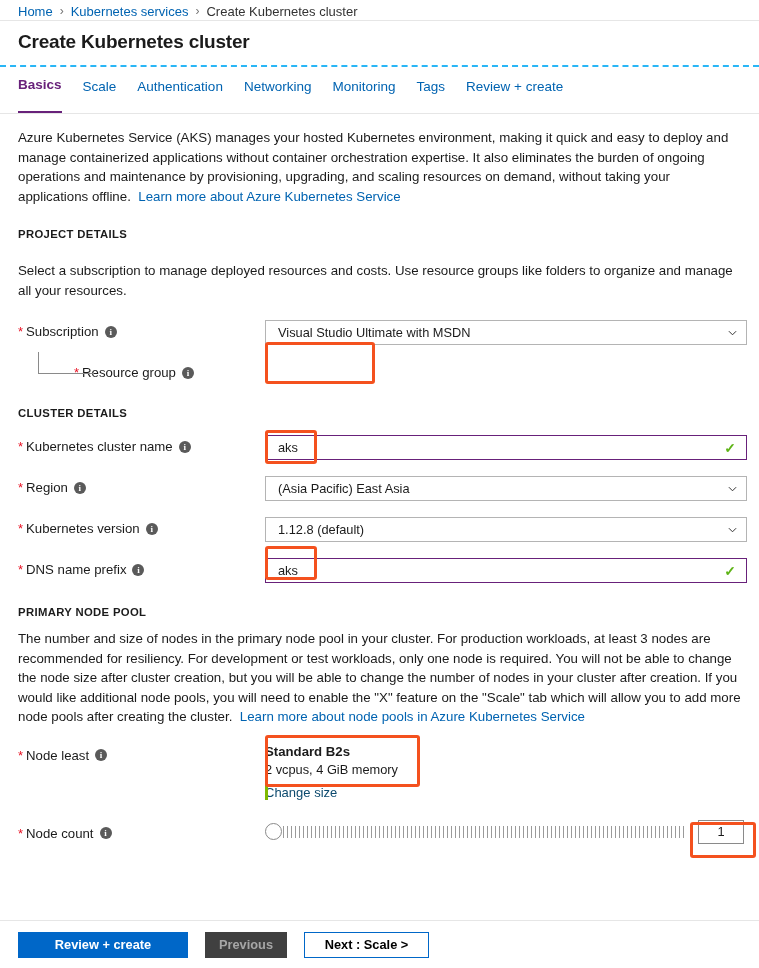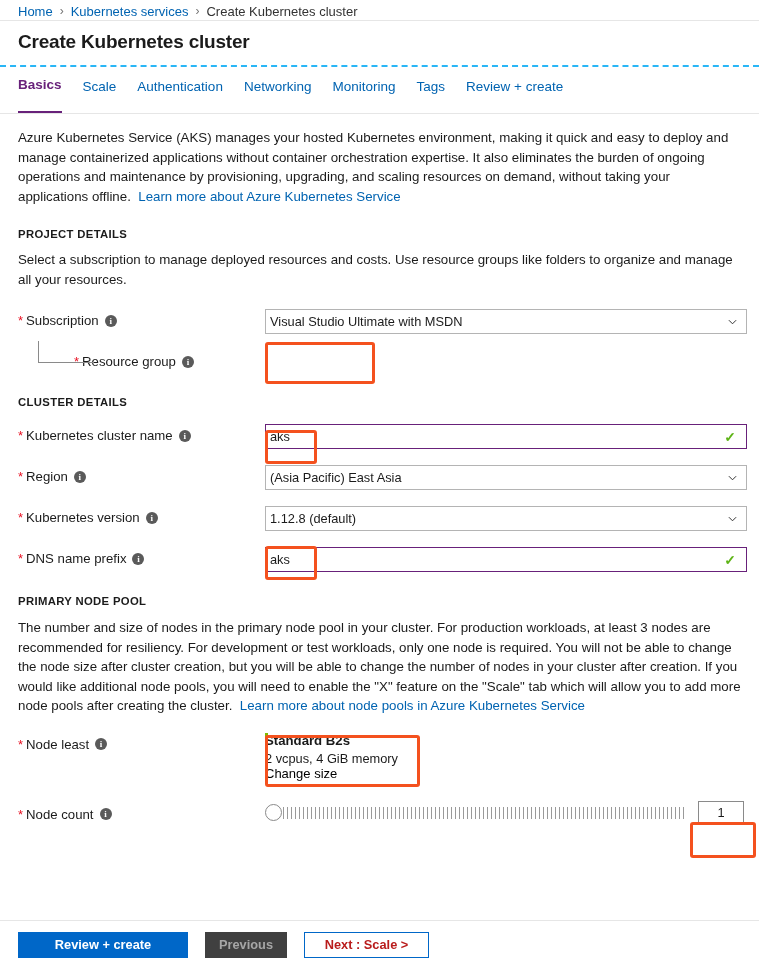--- a/index.html
+++ b/index.html
@@ -108,21 +108,21 @@
   }
   .field-area { flex:1 1 auto; position:relative; }
 
   .select-box, .text-box {
     width:482px;
     height:25px;
     border:1px solid #b4b4b4;
     background:#ffffff;
     font-size:12.8px;
     color:#1b1b1b;
-    padding:0 26px 0 4px;
+    padding:0 26px 0 12px;
     display:flex; align-items:center;
     position:relative;
     cursor:pointer;
   }
   .text-box { cursor:text; }
   .select-box .chev {
     position:absolute; right:9px; top:50%;
     transform:translateY(-50%);
     width:9px; height:9px;
   }
@@ -151,21 +151,21 @@
     position:relative;
     width:200px;
   }
   .node-size-block:before {
     content:"";
     position:absolute; left:0; top:0; bottom:0;
     width:3px; background:#7fba00;
   }
   .ns-title { font-size:13.2px; font-weight:bold; color:#1b1b1b; }
   .ns-sub { font-size:12.8px; color:#1b1b1b; margin-top:3px; }
-  .ns-link { font-size:13px; color:#000000; cursor:pointer; display:inline-block; }
+  .ns-link { font-size:13px; color:#0c4a6e; margin-top:8px; cursor:pointer; display:inline-block; }
 
   
   .slider-wrap { display:flex; align-items:center; position:relative; }
   .slider-thumb {
     width:17px; height:17px; border-radius:50%;
     border:1.6px solid #8a8a8a; background:#ffffff;
     flex:0 0 auto;
     cursor:pointer;
   }
   .slider-track {
@@ -210,21 +210,21 @@
   .btn {
     height:26px;
     font-size:12.8px;
     font-weight:bold;
     display:flex; align-items:center; justify-content:center;
     cursor:pointer;
     white-space:nowrap;
   }
   .btn-primary { background:#0067c8; color:#ffffff; width:170px; }
   .btn-disabled { background:#404040; color:#a6a6a6; width:82px; cursor:default;text-align:right; }
-  .btn-secondary { background:#ffffff; color:#b91c1c; border:1px solid #0067c8; width:125px; }
+  .btn-secondary { background:#ffffff; color:#000000; border:1px solid #0067c8; width:125px; }
 </style>
 </head>
 <body>
 
 <div class="breadcrumb">
   <span class="bc-link">Home</span>
   <span class="bc-sep">›</span>
   <span class="bc-link">Kubernetes services</span>
   <span class="bc-sep">›</span>
   <span class="bc-current">Create Kubernetes cluster</span>
@@ -248,21 +248,21 @@
 <div class="tabs-underline"></div>
 
 <div class="content">
 
   <div class="para">
     <span>Azure Kubernetes Service (AKS) manages your hosted Kubernetes environment, making it quick and easy to deploy and manage containerized applications without container orchestration expertise. It also eliminates the burden of ongoing operations and maintenance by provisioning, upgrading, and scaling resources on demand, without taking your applications offline.</span>
     &nbsp;<span class="link">Learn more about Azure Kubernetes Service</span>
   </div>
 
   <div class="section-head">PROJECT DETAILS</div>
-  <div class="para" style="margin-top:10px;">Select a subscription to manage deployed resources and costs. Use resource groups like folders to organize and manage all your resources.</div>
+  <div class="para" style="margin-top:21px;">Select a subscription to manage deployed resources and costs. Use resource groups like folders to organize and manage all your resources.</div>
 
   <div class="row" style="margin-top:20px;">
     <div class="row-label">
       <span class="req">*</span>
       <span>Subscription</span>
       <span class="info-ico">i</span>
     </div>
     <div class="field-area">
       <div class="select-box">
         <span>Visual Studio Ultimate with MSDN</span>

